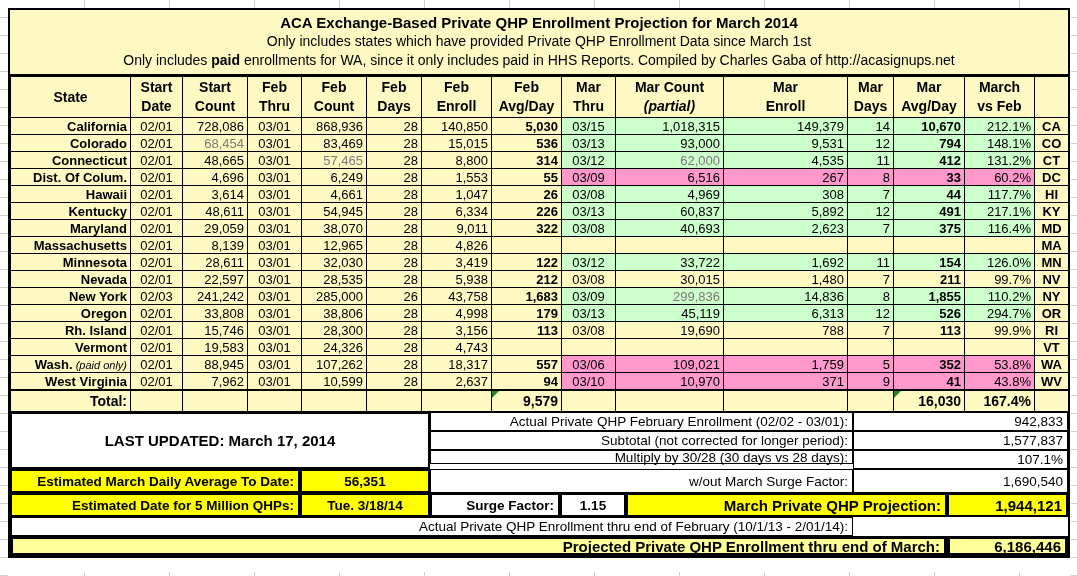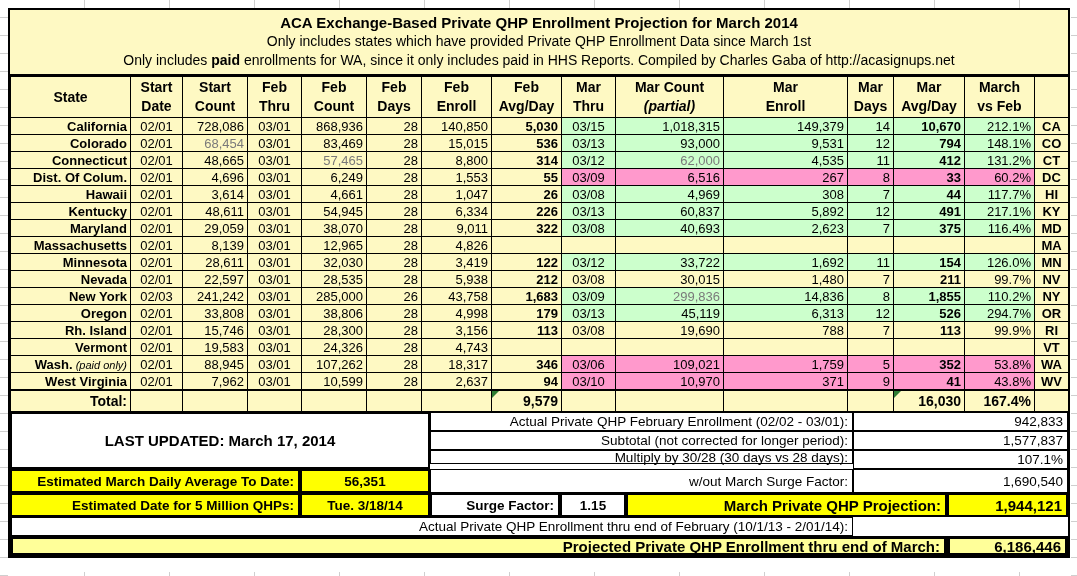--- a/index.html
+++ b/index.html
@@ -411,21 +411,21 @@
           <td class="abbr">VT</td>
         </tr>
         <tr>
           <td class="c-state"><span>Wash.</span><span class="note"> (paid only)</span></td>
           <td class="ctr">02/01</td>
           <td class="num">88,945</td>
           <td class="ctr">03/01</td>
           <td class="num">107,262</td>
           <td class="num pad">28</td>
           <td class="num">18,317</td>
-          <td class="num b">346</td>
+          <td class="num b">557</td>
           <td class="ctr pink">03/06</td>
           <td class="num pink">109,021</td>
           <td class="num pink">1,759</td>
           <td class="num pad pink">5</td>
           <td class="num b pink">352</td>
           <td class="pct pink">53.8%</td>
           <td class="abbr">WA</td>
         </tr>
         <tr>
           <td class="c-state"><span>West Virginia</span></td>

